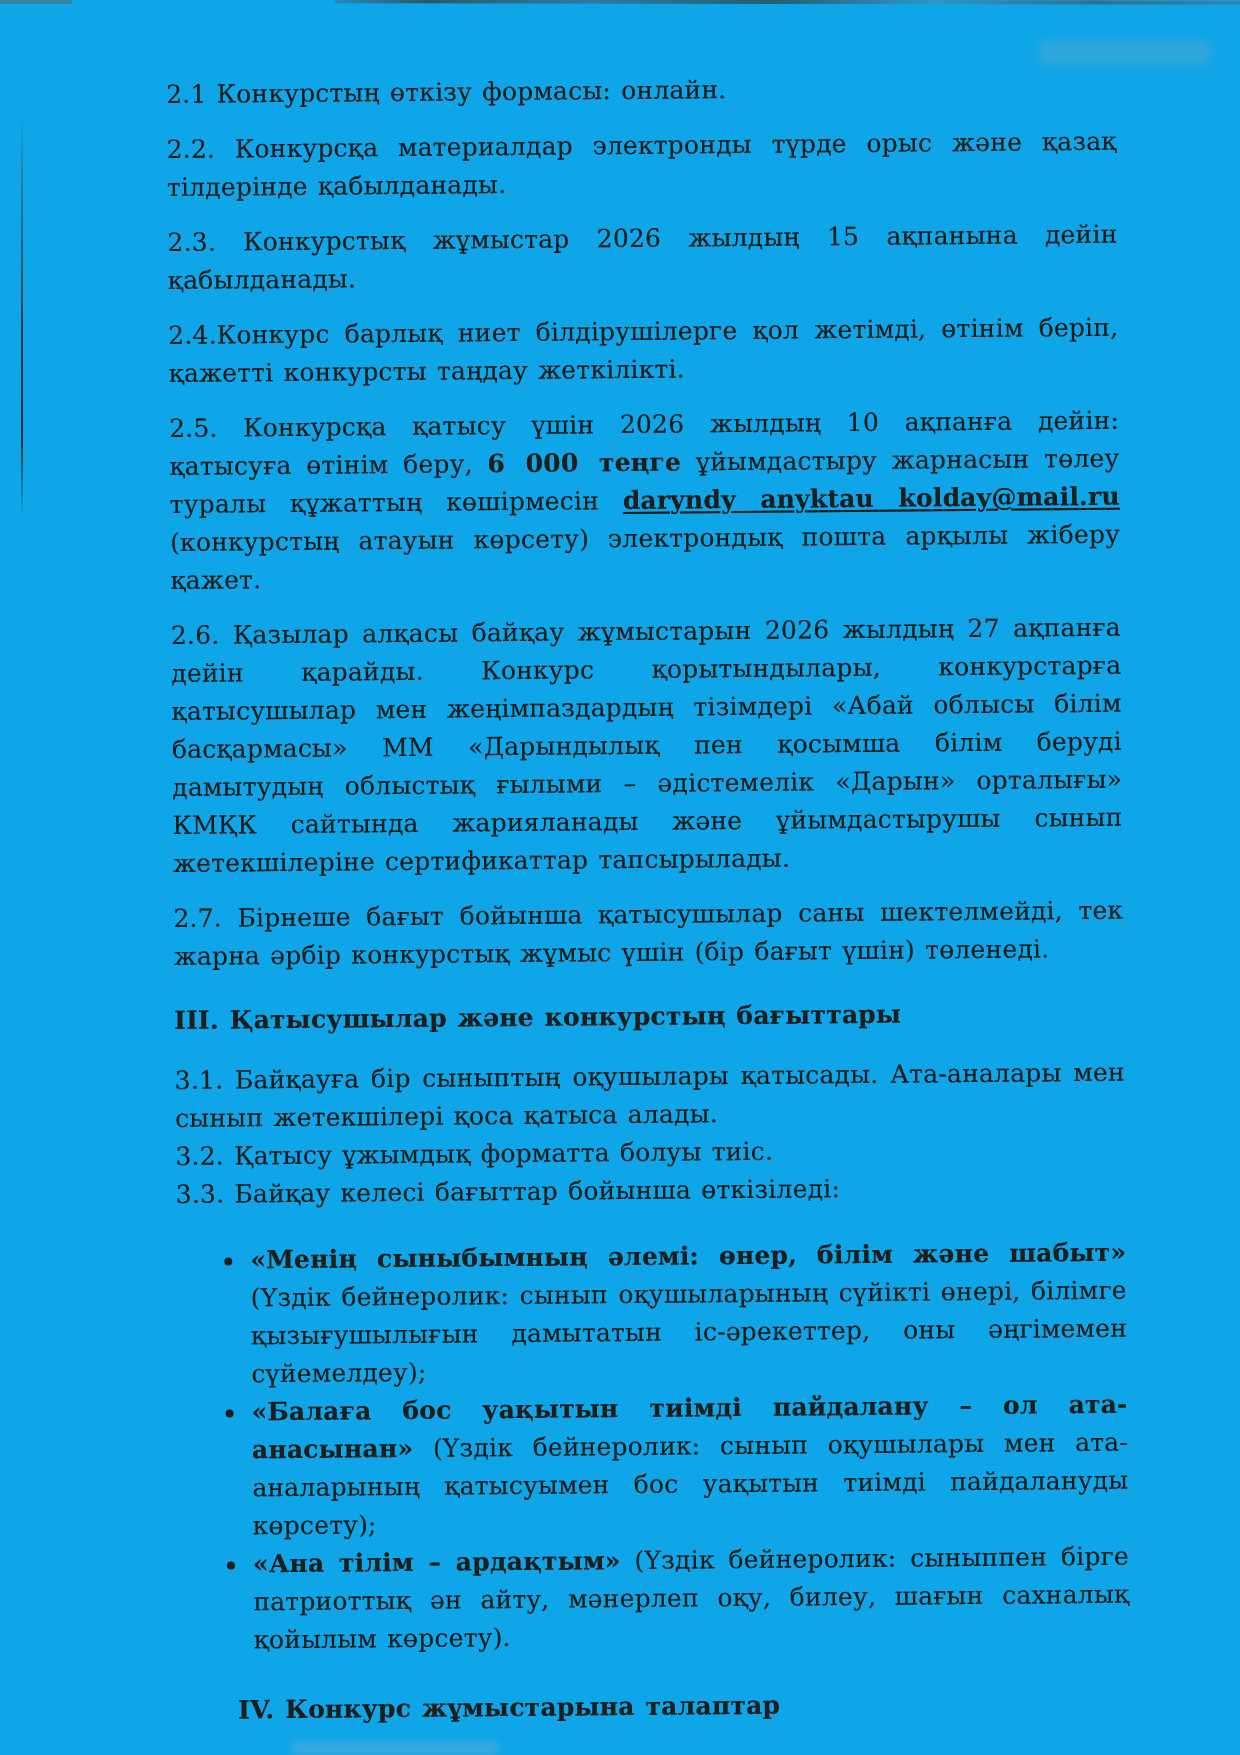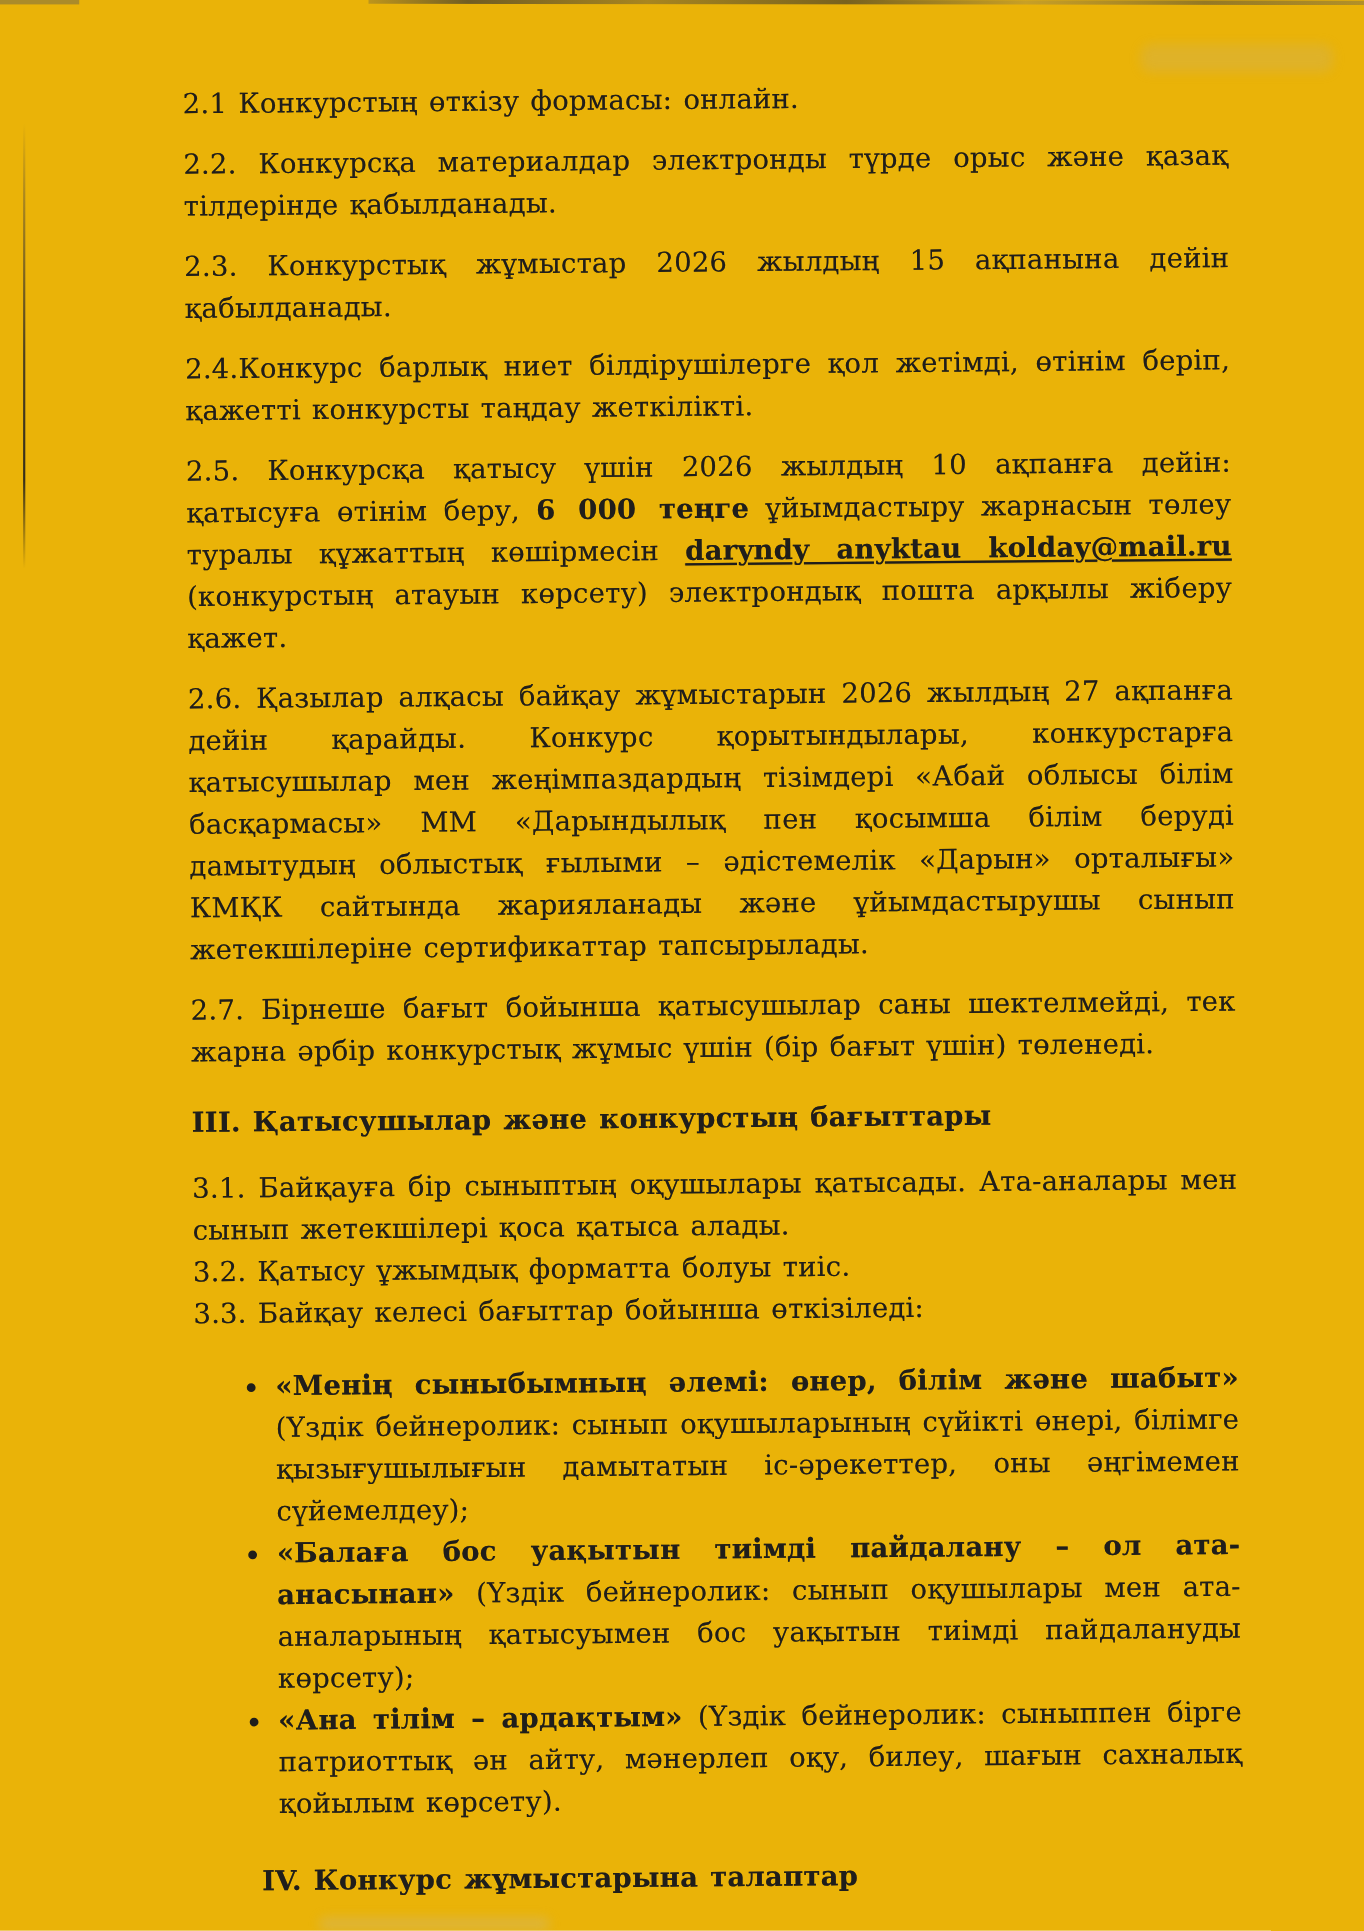--- a/index.html
+++ b/index.html
@@ -4,21 +4,21 @@
 <style>
   html, body { margin: 0; padding: 0; }
   body {
     width: 1240px; height: 1755px;
     background: #f4f3f1;
     font-family: "DejaVu Serif", "Liberation Serif", serif;
   }
   .page {
     position: relative;
     width: 1240px; height: 1755px;
-    background: #eab308;
+    background: #0ea5e9;
     overflow: hidden;
   }
   
   .art-topline {
     position: absolute; top: 0; left: 335px; right: 0; height: 4px;
     background: linear-gradient(90deg,
       rgba(85,80,74,.30) 0%, rgba(55,52,48,.68) 10%, rgba(75,70,65,.42) 28%,
       rgba(50,48,45,.62) 48%, rgba(120,115,108,.30) 66%, rgba(70,66,62,.52) 84%,
       rgba(95,92,88,.40) 100%);
     transform: rotate(0.08deg);

